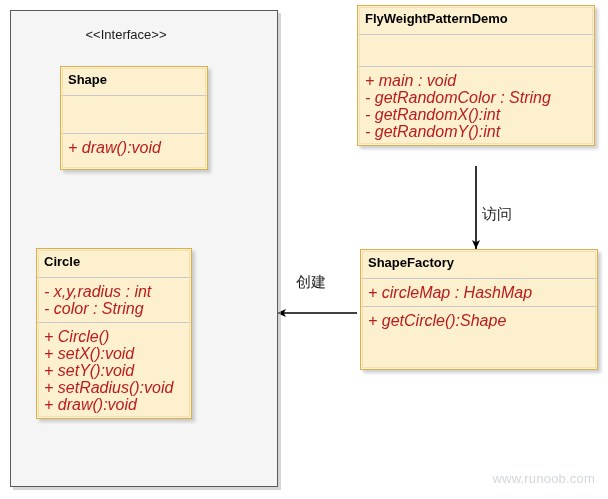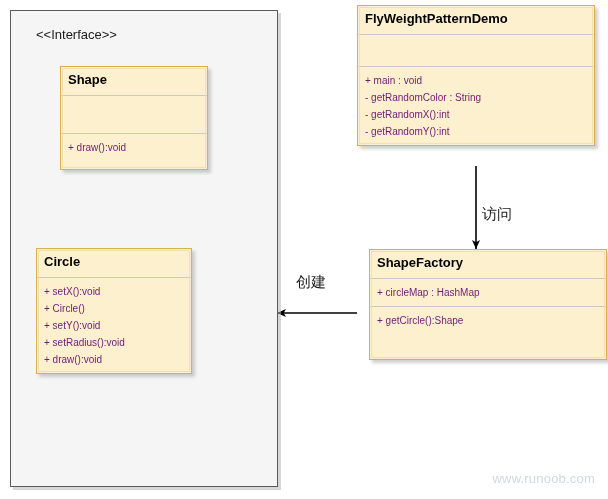--- a/index.html
+++ b/index.html
@@ -55,32 +55,33 @@
   .uml-title {
     text-align: left;
     font-weight: bold;
     font-size: 13px;
     color: #000000;
     line-height: 18px;
     padding-top: 4px;
     padding-bottom: 6px;
   }
   .uml-row {
-    font-size: 10px;
-    color: #701a75;
+    font-size: 16px;
+    color: #b91c1c;
     line-height: 17px;
     white-space: nowrap;
+    font-style: italic;
   }
 
   
   .stereotype {
     position: absolute;
     font-size: 13px;
     color: #1b1b1b;
-    text-align: left;
+    text-align: center;
     white-space: nowrap;
   }
 
   
   .edge-label {
     position: absolute;
     font-size: 15px;
     color: #1b1b1b;
     white-space: nowrap;
     font-family: "DejaVu Sans", "Liberation Sans", sans-serif;
@@ -94,21 +95,21 @@
     font-size: 13px;
     color: #d3d7e0;
     letter-spacing: 0.2px;
     white-space: nowrap;
   }
 
   
   #shape-class      { left: 36px;  top: 66px;  width: 148px; margin-left: 24px; }
   #circle-class     { left: 36px;  top: 248px; width: 156px; }
   #demo-class       { left: 357px; top: 5px;   width: 238px; }
-  #factory-class    { left: 369px; top: 249px; width: 238px; }
+  #factory-class    { left: 360px; top: 249px; width: 238px; }
 
   #interface-stereotype { left: 36px; top: 27px; width: 180px; }
   #label-access     { left: 482px; top: 205px; }
   #label-create     { left: 296px; top: 273px; }
 </style>
 </head>
 <body>
 
 <div id="canvas">
 
@@ -134,22 +135,26 @@
     <div class="uml-section uml-title">Shape</div>
     <div class="uml-section" style="height:38px;"></div>
     <div class="uml-section" style="height:36px;">
       <div class="uml-row">+ draw():void</div>
     </div>
   </div>
 
   <div class="uml-class" id="circle-class">
     <div class="uml-section uml-title">Circle</div>
     <div class="uml-section">
+      <div class="uml-row">- x,y,radius : int</div>
+      <div class="uml-row">- color : String</div>
+    </div>
+    <div class="uml-section">
+      <div class="uml-row">+ Circle()</div>
       <div class="uml-row">+ setX():void</div>
-      <div class="uml-row">+ Circle()</div>
       <div class="uml-row">+ setY():void</div>
       <div class="uml-row">+ setRadius():void</div>
       <div class="uml-row">+ draw():void</div>
     </div>
   </div>
 
   <div class="uml-class" id="demo-class">
     <div class="uml-section uml-title">FlyWeightPatternDemo</div>
     <div class="uml-section" style="height:32px;"></div>
     <div class="uml-section">
@@ -158,21 +163,21 @@
       <div class="uml-row">- getRandomX():int</div>
       <div class="uml-row">- getRandomY():int</div>
     </div>
   </div>
 
   <div class="uml-class" id="factory-class">
     <div class="uml-section uml-title">ShapeFactory</div>
     <div class="uml-section">
       <div class="uml-row">+ circleMap : HashMap</div>
     </div>
-    <div class="uml-section" style="height:53px;">
+    <div class="uml-section" style="height:63px;">
       <div class="uml-row">+ getCircle():Shape</div>
     </div>
   </div>
 
   <div class="edge-label" id="label-access">访问</div>
 
   <div class="edge-label" id="label-create">创建</div>
 
   <div class="watermark">www.runoob.com</div>
 

